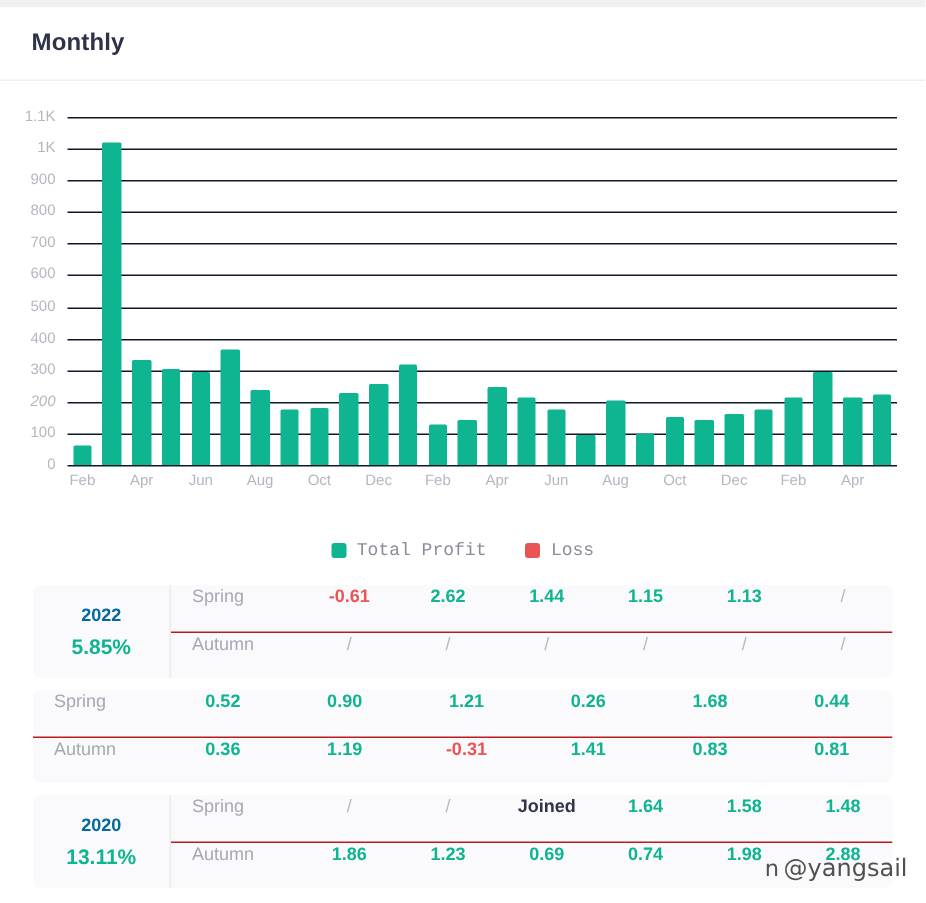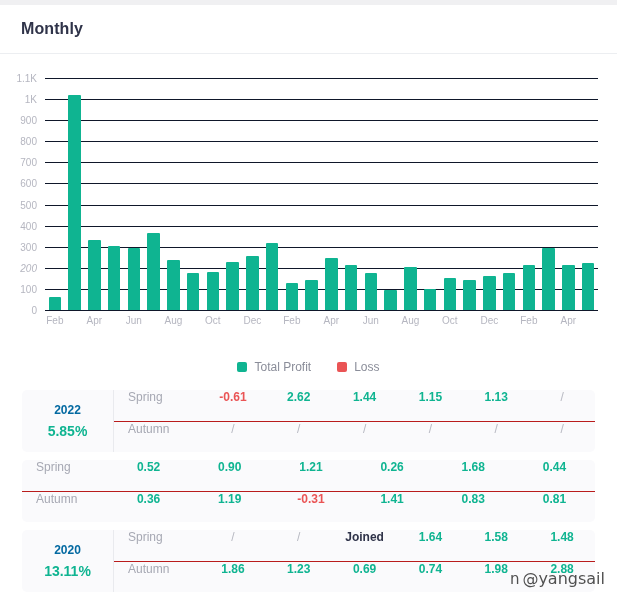--- a/index.html
+++ b/index.html
@@ -112,20 +112,21 @@
     gap: 7px;
   }
   .legend-swatch {
     width: 10px; height: 10px;
     border-radius: 2px;
     display: inline-block;
   }
   .legend-label {
     font-size: 12px;
     color: #8a8d99;
+    font-family: Liberation Mono, monospace;
   }
   
   .table-wrap {
     position: absolute;
     top: 390px; left: 0;
     width: 617px;
     padding: 0 22px;
   }
   .year-block {
     display: flex;

